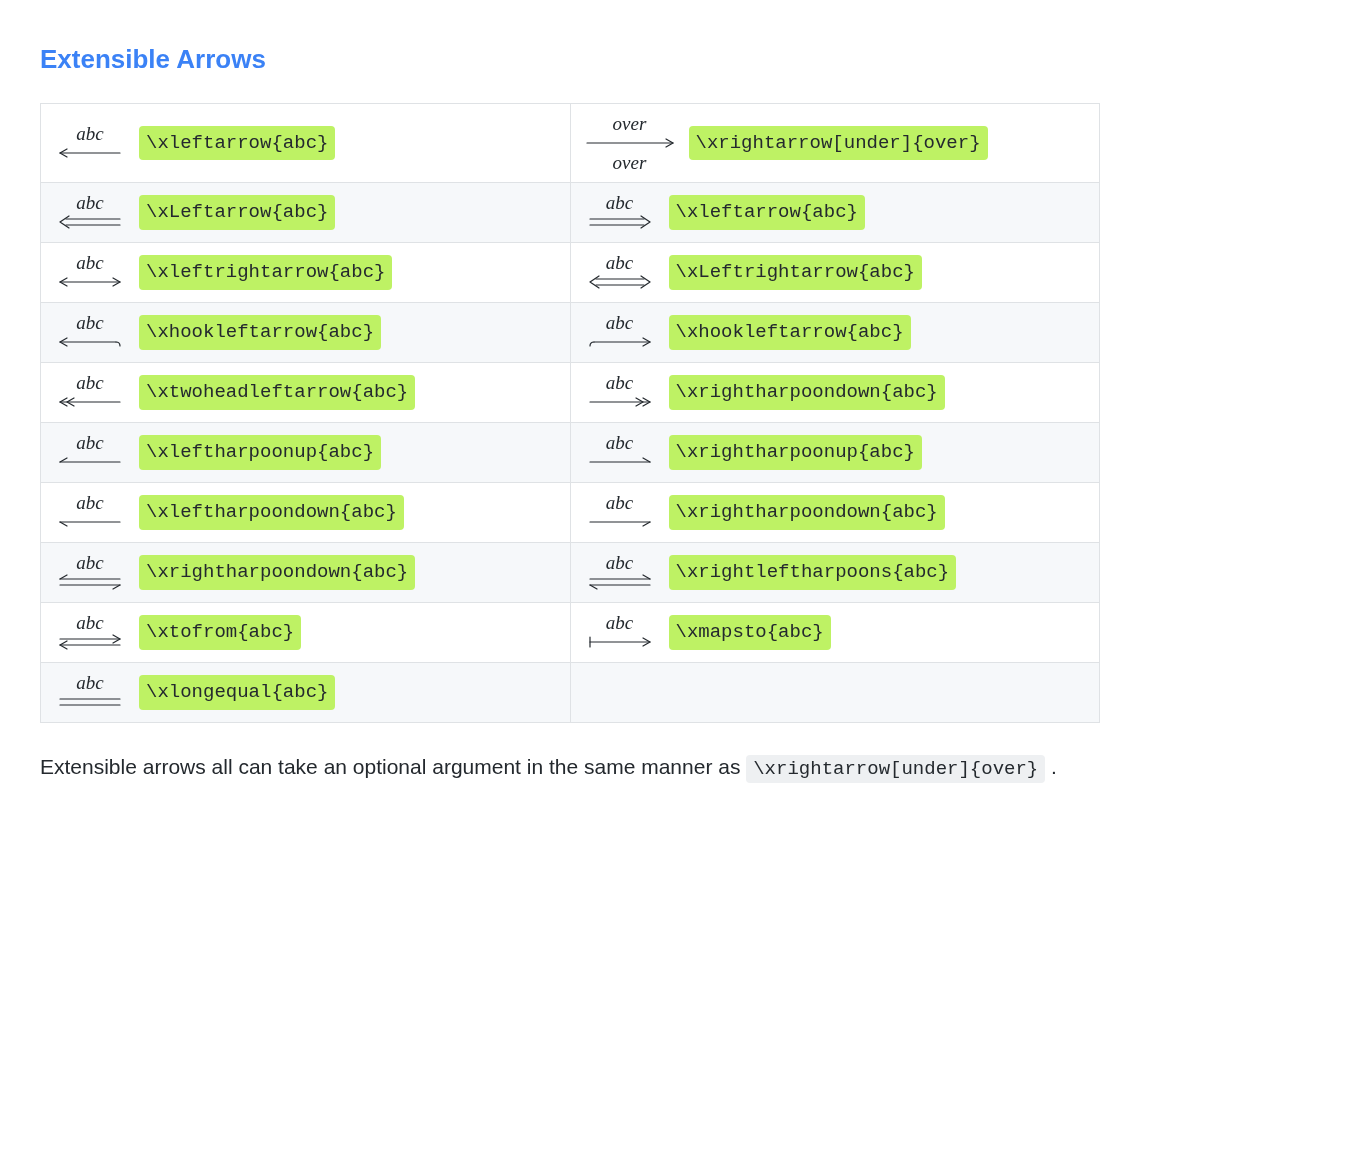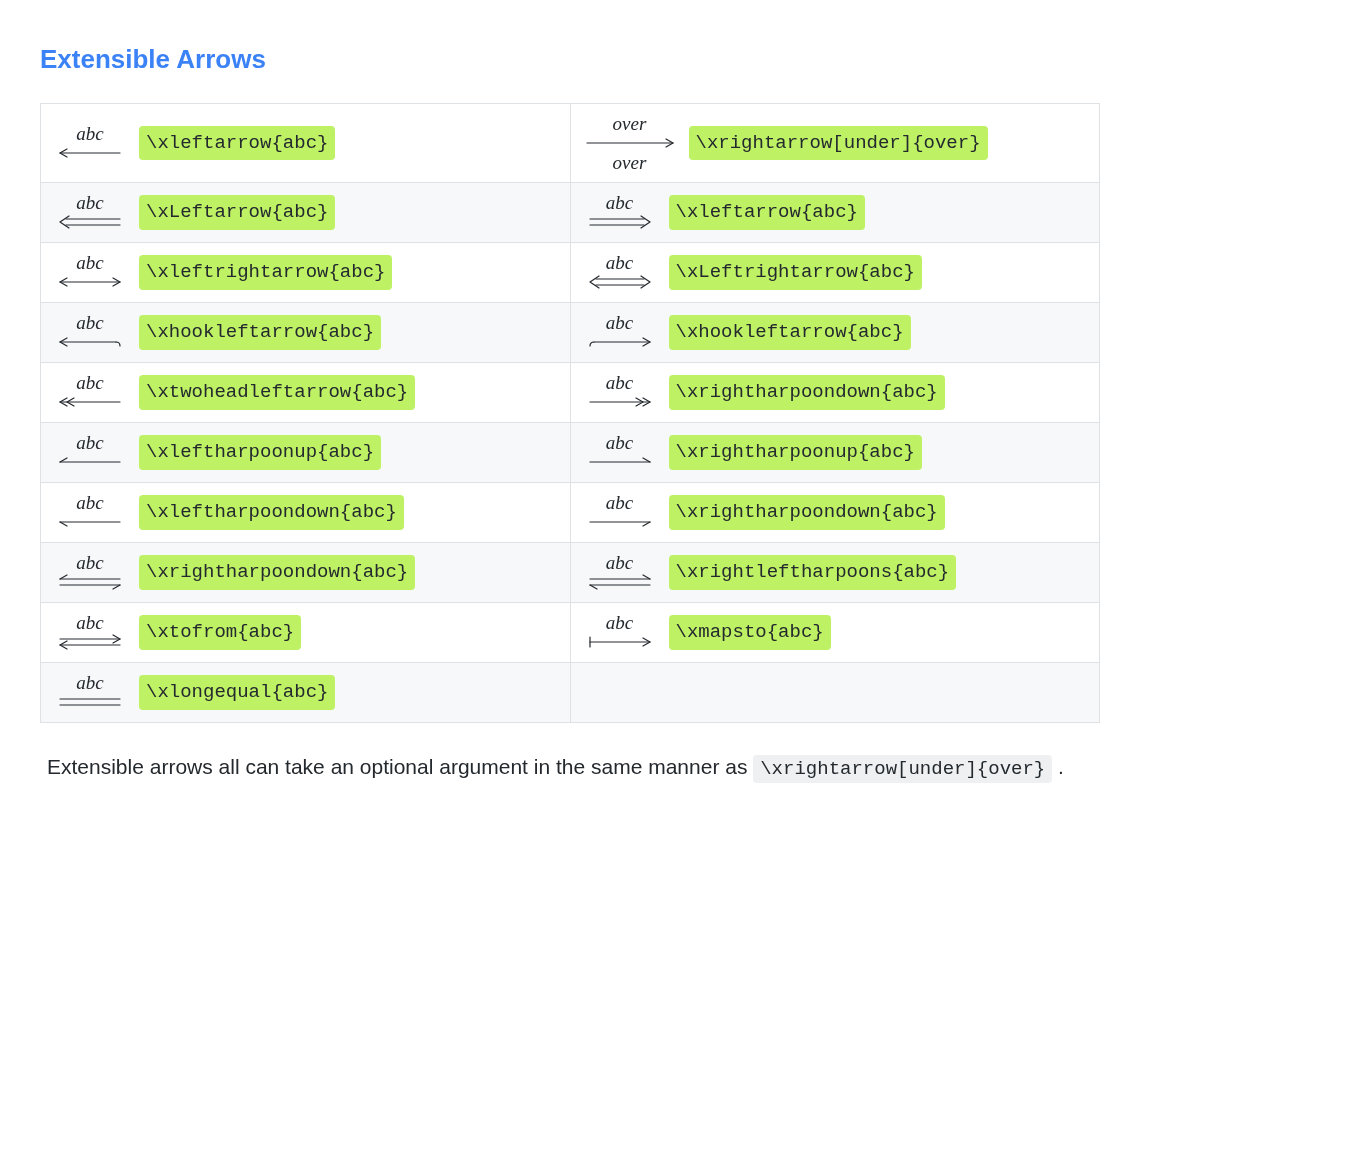--- a/index.html
+++ b/index.html
@@ -52,21 +52,21 @@
     font-family: SFMono-Regular, Consolas, "Liberation Mono", Menlo, monospace;
     font-size: 19px;
     background: #bef264;
     padding: 3px 7px;
     border-radius: 4px;
     color: #24292e;
     white-space: nowrap;
   }
   p.note {
     max-width: 1060px;
-    margin: 7px;
+    margin: 0;
   }
   p.note code {
     font-family: SFMono-Regular, Consolas, "Liberation Mono", Menlo, monospace;
     font-size: 19px;
     background: #eef0f2;
     padding: 3px 7px;
     border-radius: 4px;
   }
   td.empty { border: 1px solid #dfe2e5; }
 </style>

